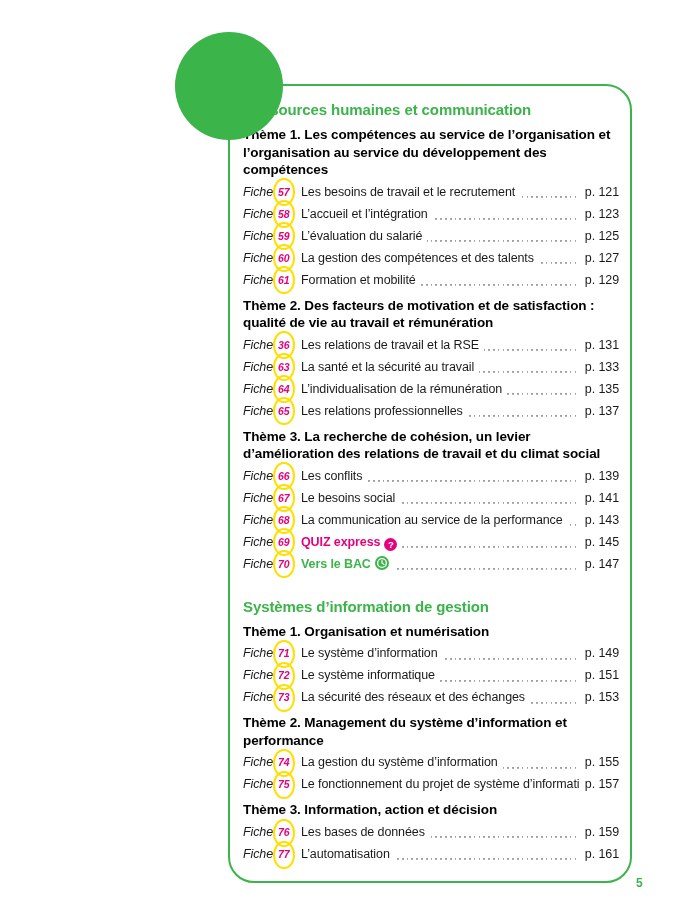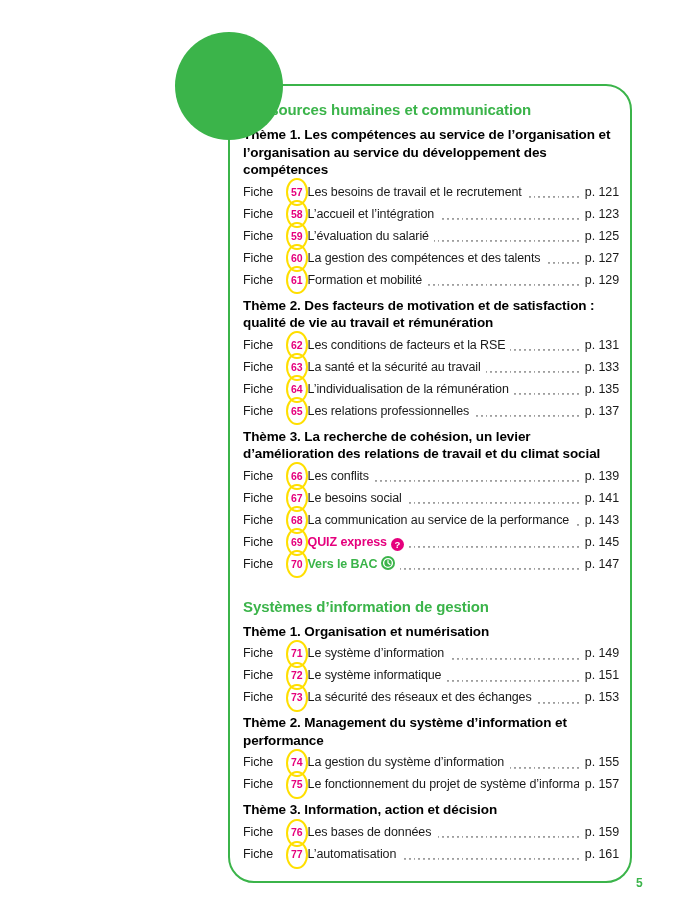--- a/index.html
+++ b/index.html
@@ -37,21 +37,21 @@
     color:#000;font-size:13.5px;font-weight:bold;line-height:1.3;
     margin:8px 0 5px 0;letter-spacing:-0.1px;
   }
 
   .row{
     display:flex;align-items:flex-start;
     margin-bottom:5px;font-size:12.5px;line-height:17px;
     letter-spacing:-0.1px;color:#1a1a1a;
   }
   .label-group{
-    flex:0 0 58px;display:inline-flex;align-items:center;gap:13px;height:17px;
+    flex:0 0 58px;display:inline-flex;align-items:center;gap:0;height:17px;font-style:italic;
   }
   .fiche-label{font-size:12.5px;color:#1a1a1a;}
   .fiche-num{
     display:inline-flex;align-items:center;justify-content:center;
     min-width:21px;height:15px;padding:12px 3px;
     border:2px solid var(--yellow);border-radius:50%;
     color:var(--magenta);font-weight:bold;font-size:10.5px;line-height:11px;
   }
 
   .entry-body{
@@ -150,24 +150,24 @@
         <span class="title-unit"><span class="row-title">Formation et mobilité</span></span>
         <span class="page-ref">p. 129</span>
       </span>
     </div>
 
     <div class="theme-title">Thème 2. Des facteurs de motivation et de satisfaction : qualité de vie au travail et rémunération</div>
 
     <div class="row">
       <span class="label-group">
         <span class="fiche-label">Fiche</span>
-        <span class="fiche-num">62</span>
-      </span>
-      <span class="entry-body">
-        <span class="title-unit"><span class="row-title">Les conditions de facteurs et la RSE</span></span>
+        <span class="fiche-num">36</span>
+      </span>
+      <span class="entry-body">
+        <span class="title-unit"><span class="row-title">Les relations de travail et la RSE</span></span>
         <span class="page-ref">p. 131</span>
       </span>
     </div>
 
     <div class="row">
       <span class="label-group">
         <span class="fiche-label">Fiche</span>
         <span class="fiche-num">63</span>
       </span>
       <span class="entry-body">

